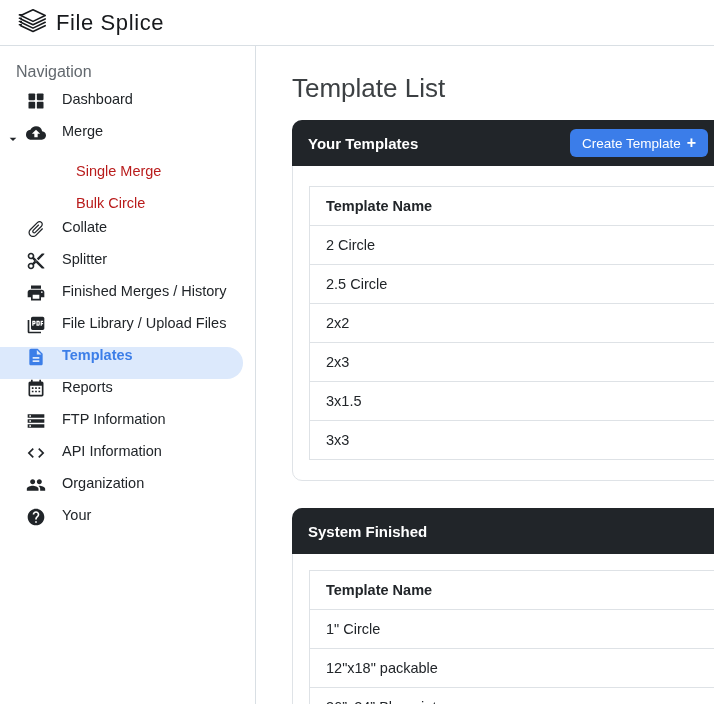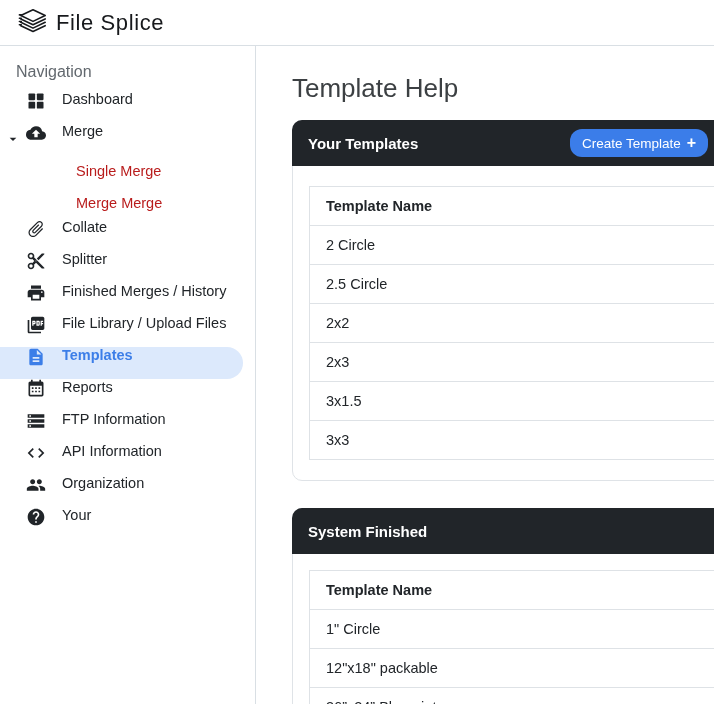--- a/index.html
+++ b/index.html
@@ -36,21 +36,21 @@
     margin-bottom: 14px; }
 
   .card { width: 560px; min-width: 560px; border: 1px solid #dfe3e7; border-radius: 10px;
     background: #fff; }
   .card + .card { margin-top: 27px; }
   .card-header { margin: -1px -1px 0 -1px; height: 46px; background: #212529; color: #fff;
     border-radius: 10px 10px 0 0; display: flex; align-items: center; padding: 0 16px;
     position: relative; }
   .card-title { font-size: 15px; font-weight: 700; }
   .btn-primary { position: absolute; left: 278px; top: 9px; height: 28px; border: none;
-    border-radius: 12px; background: #3b7de9; color: #fff; font-family: "Liberation Sans", sans-serif;
+    border-radius: 6px; background: #3b7de9; color: #fff; font-family: "Liberation Sans", sans-serif;
     font-size: 13.5px; font-weight: 500; padding: 0 12px; display: flex; align-items: center;
     gap: 6px; cursor: pointer; text-align: right; }
   .btn-primary .plus { font-size: 16px; font-weight: 700; line-height: 1; }
   .card-body { padding: 20px 16px; }
   .card:last-child .card-body { padding-top: 16px; }
 
   table { width: 100%; border-collapse: collapse; border: 1px solid #dee2e6; }
   th, td { text-align: left; font-size: 14.5px; line-height: 20px; padding: 9px 16px; }
   th { font-weight: 700; color: #212529; }
   td { border-top: 1px solid #dee2e6; color: #212529; }
@@ -99,21 +99,21 @@
         <svg viewBox="0 0 24 24">
             <path d="M19.35 10.04A7.49 7.49 0 0 0 12 4C9.11 4 6.6 5.64 5.35 8.04A5.994 5.994 0 0 0 0 14c0 3.31 2.69 6 6 6h13c2.76 0 5-2.24 5-5 0-2.64-2.05-4.78-4.65-4.96zM14 13v4h-4v-4H7l5-5 5 5h-3z"></path>
           </svg>
       </span>
       <span>Merge</span>
     </div>
     <div class="nav-sub">
       <span>Single Merge</span>
     </div>
     <div class="nav-sub">
-      <span>Merge Merge</span>
+      <span>Bulk Circle</span>
     </div>
 
     <div class="nav-item">
       <span class="ic rot45">
         <svg viewBox="0 0 24 24">
             <path d="M16.5 6v11.5c0 2.21-1.79 4-4 4s-4-1.79-4-4V5c0-1.38 1.12-2.5 2.5-2.5s2.5 1.12 2.5 2.5v10.5c0 .55-.45 1-1 1s-1-.45-1-1V6H10v9.5c0 1.38 1.12 2.5 2.5 2.5s2.5-1.12 2.5-2.5V5c0-2.21-1.79-4-4-4S7 2.79 7 5v12.5c0 3.04 2.46 5.5 5.5 5.5s5.5-2.46 5.5-5.5V6h-1.5z"></path>
           </svg>
       </span>
       <span>Collate</span>
     </div>
@@ -195,21 +195,21 @@
       <span class="ic">
         <svg viewBox="0 0 24 24">
             <path d="M12 2C6.48 2 2 6.48 2 12s4.48 10 10 10 10-4.48 10-10S17.52 2 12 2zm1 17h-2v-2h2v2zm2.07-7.75-.9.92C13.45 12.9 13 13.5 13 15h-2v-.5c0-1.1.45-2.1 1.17-2.83l1.24-1.26c.37-.36.59-.86.59-1.41 0-1.1-.9-2-2-2s-2 .9-2 2H8c0-2.21 1.79-4 4-4s4 1.79 4 4c0 .88-.36 1.68-.93 2.25z"></path>
           </svg>
       </span>
       <span>Your</span>
     </div>
   </nav>
 
   <main class="main">
-    <h1 class="page-title">Template Help</h1>
+    <h1 class="page-title">Template List</h1>
 
     <section class="card">
       <div class="card-header">
         <span class="card-title">Your Templates</span>
         <button class="btn-primary">
           <span>Create Template</span>
           <span class="plus">+</span>
         </button>
       </div>
       <div class="card-body">

